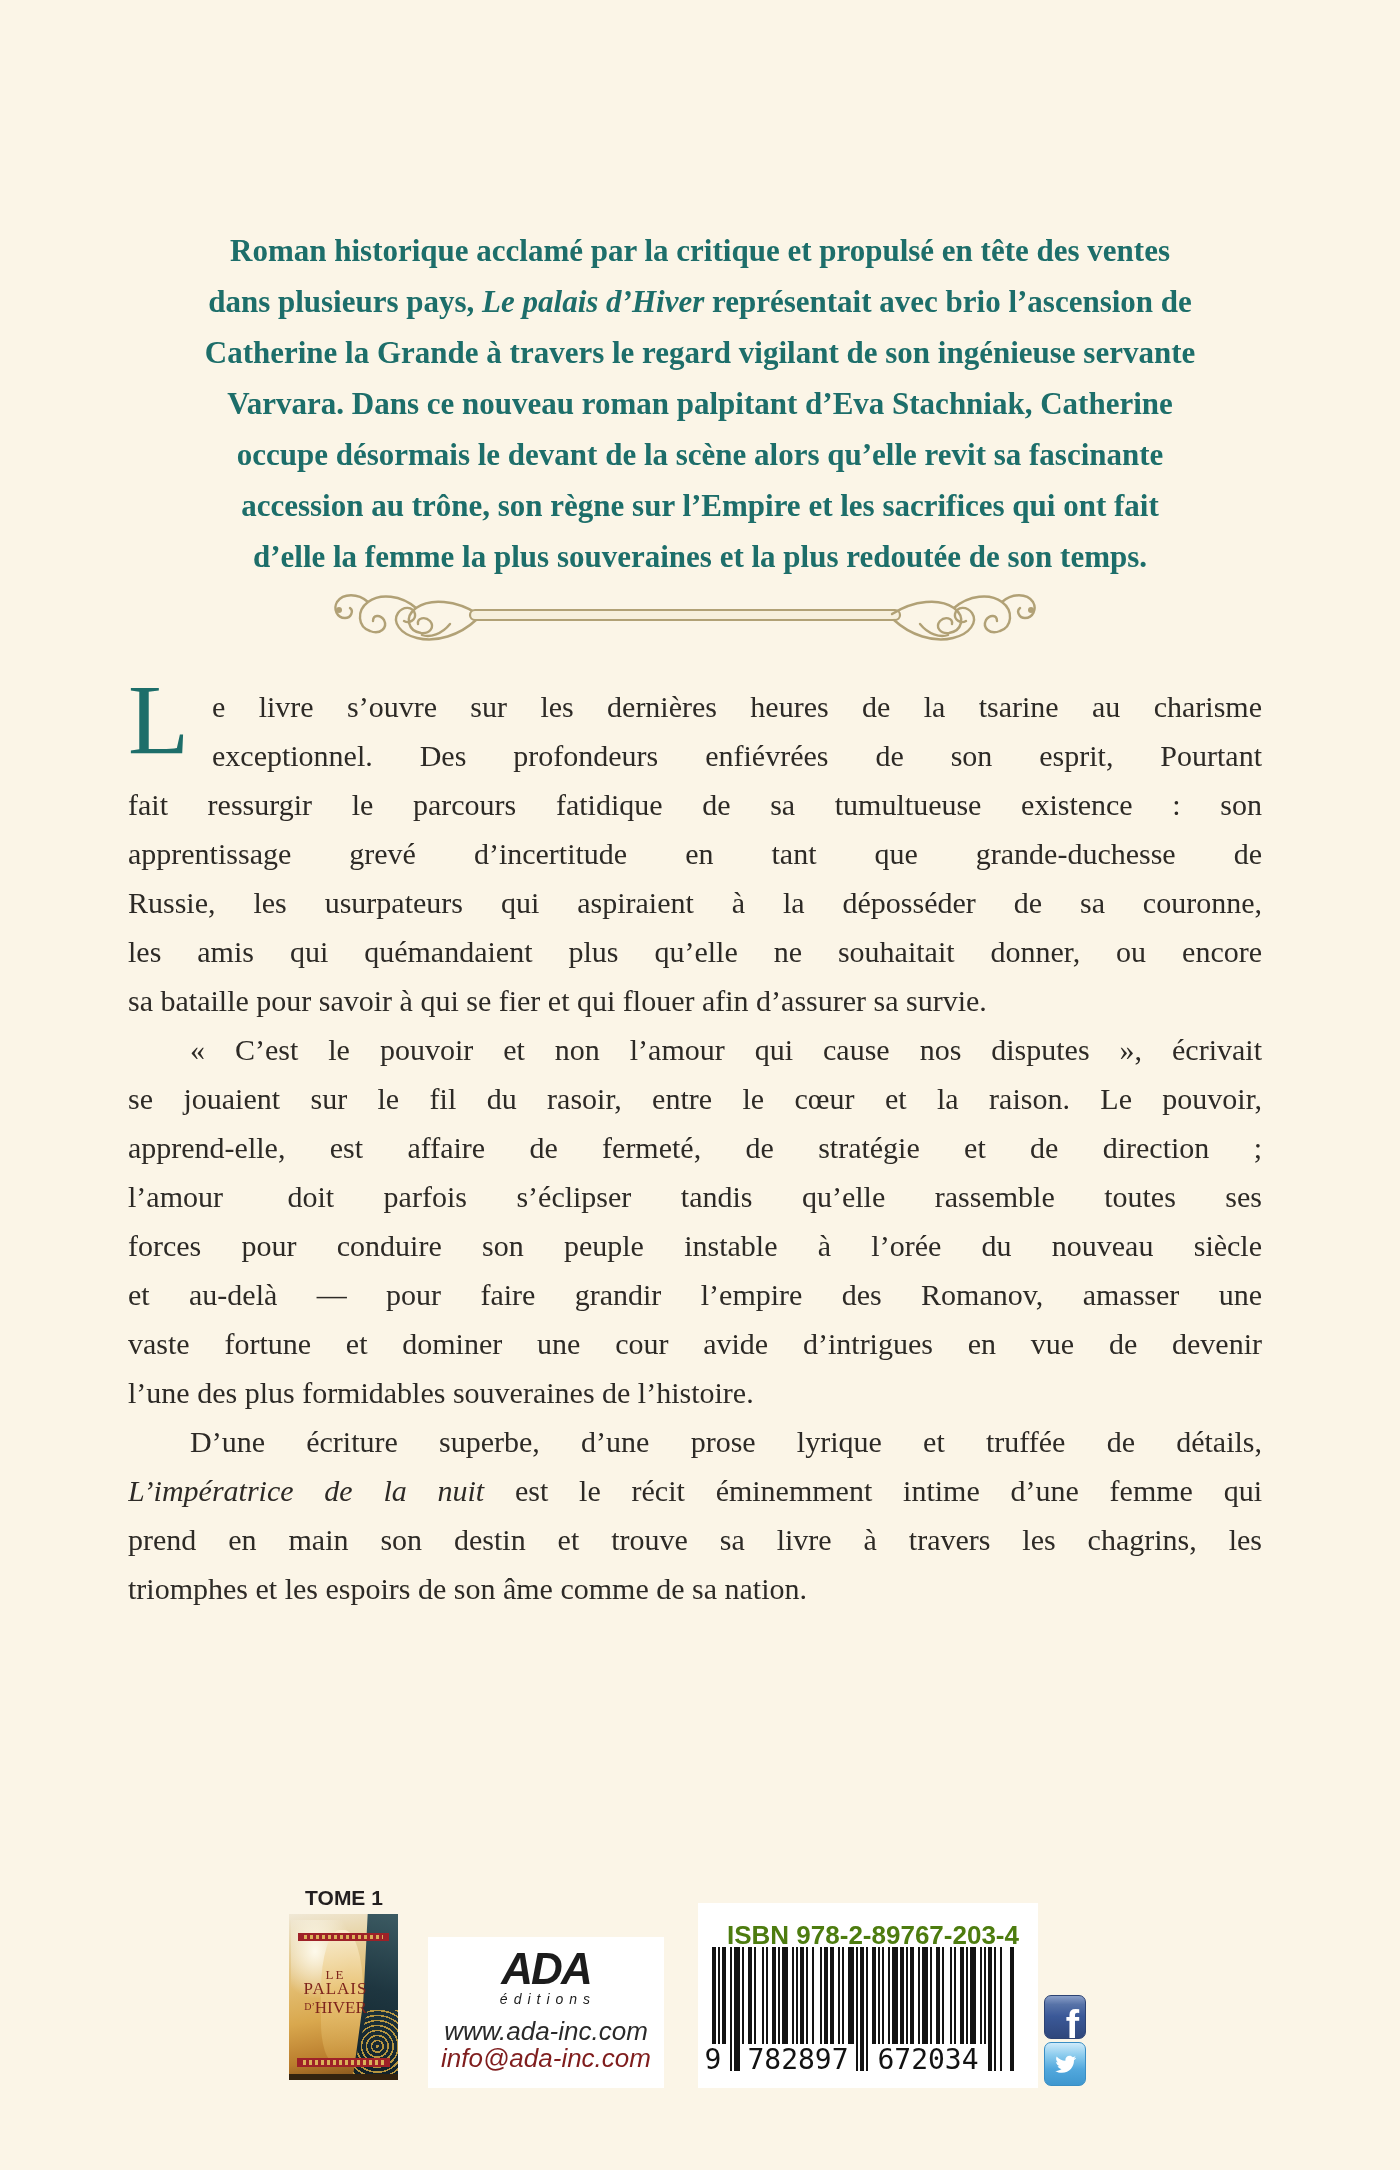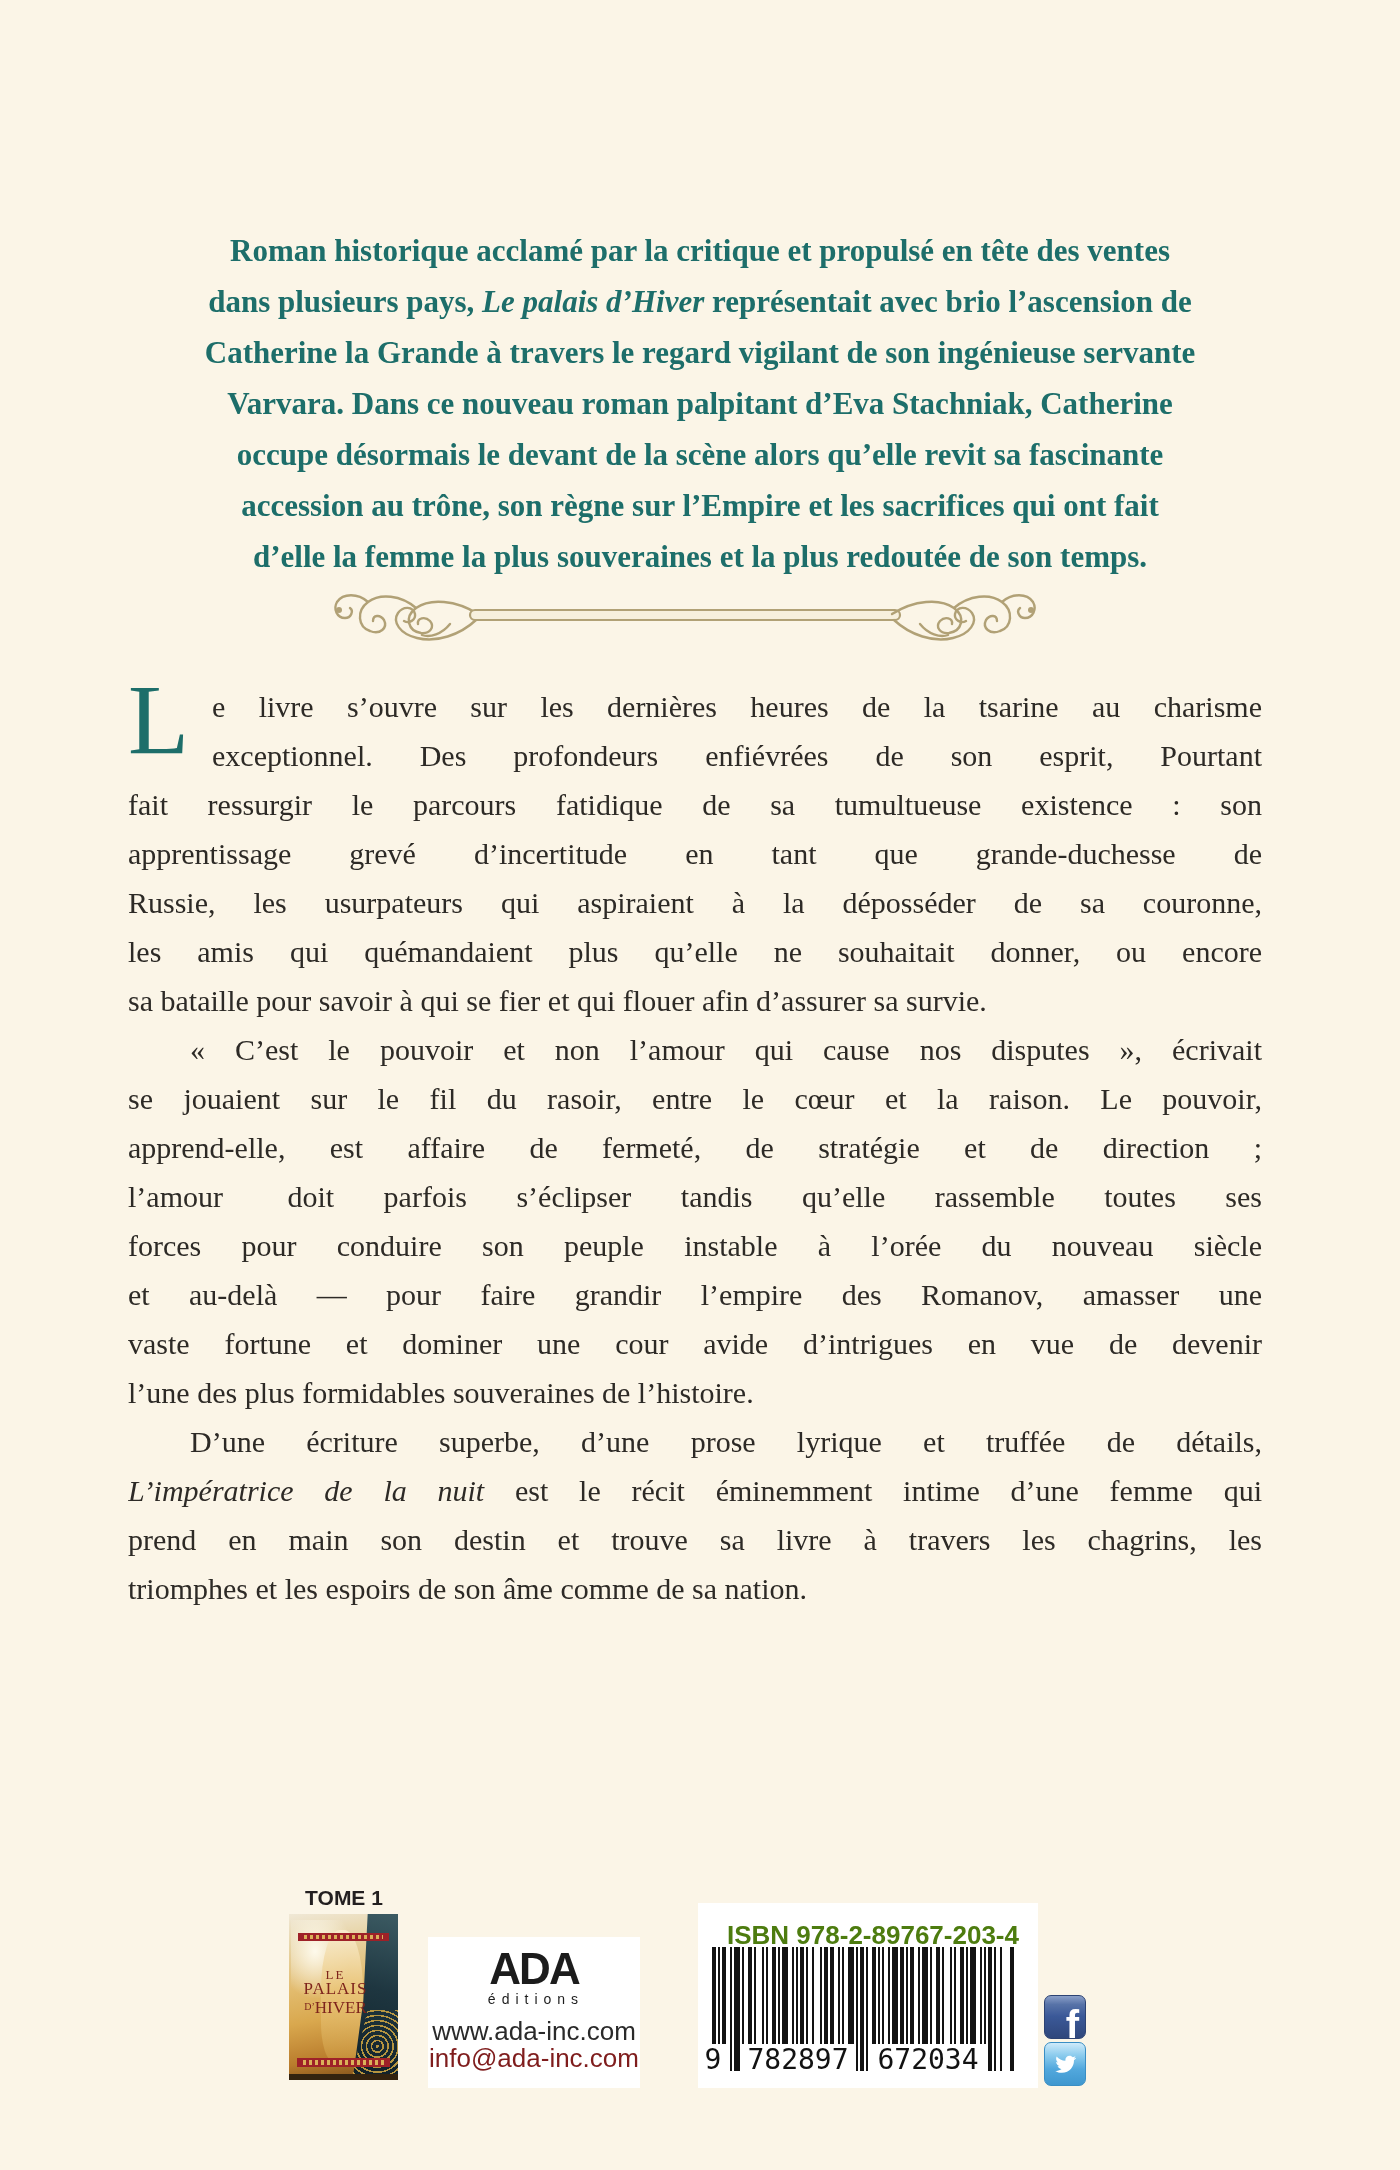--- a/index.html
+++ b/index.html
@@ -45,22 +45,22 @@
   .cover-banner-top .gold-dashes,.cover-banner-bottom .gold-dashes{position:absolute;inset:2px 6px;
          background:repeating-linear-gradient(90deg,rgba(222,184,92,.95) 0 3px,rgba(0,0,0,0) 3px 6px);}
   .cover-title{position:absolute;top:55px;left:0;right:16px;text-align:center;color:#7e241c;}
   .ct-le{font-size:13px;letter-spacing:2px;line-height:11px;}
   .ct-palais{font-size:17px;letter-spacing:1px;line-height:18px;}
   .ct-hiver{font-size:17px;line-height:18px;}
   .ct-d{font-size:10px;vertical-align:3px;}
   .cover-banner-bottom{position:absolute;bottom:13px;left:8px;right:8px;height:9px;background:#9e2128;}
   .cover-bottom-strip{position:absolute;bottom:0;left:0;right:0;height:6px;background:#33230f;}
 
-  .pubbox{position:absolute;left:428px;top:1937px;width:212px;height:151px;background:#ffffff;
-          text-align:center;font-family:"Liberation Sans",sans-serif;color:#1c1c1c;}
+  .pubbox{position:absolute;left:428px;top:1937px;width:236px;height:151px;background:#ffffff;
+          text-align:center;font-family:"Liberation Sans",sans-serif;color:#1c1c1c;font-style:italic;}
   .ada{margin-top:12px;font-weight:900;font-size:44px;line-height:40px;letter-spacing:-2px;}
   .editions{font-size:14px;letter-spacing:6px;line-height:20px;margin-left:4px;}
   .website{margin-top:9px;font-size:26px;line-height:27px;color:#2a2a2a;}
   .email{font-size:26px;line-height:27px;color:#7f1d1d;}
 
   .bcbox{position:absolute;left:698px;top:1903px;width:340px;height:185px;background:#ffffff;}
   .isbn{position:absolute;top:7px;left:10px;right:0;text-align:center;
         font-family:"Liberation Sans",sans-serif;font-weight:bold;font-size:26px;color:#4d7c0f;margin-top:10px;}
   .bars{position:absolute;left:14px;top:44px;width:308px;height:124px;display:flex;}
   .bars i{display:block;height:100%;}

